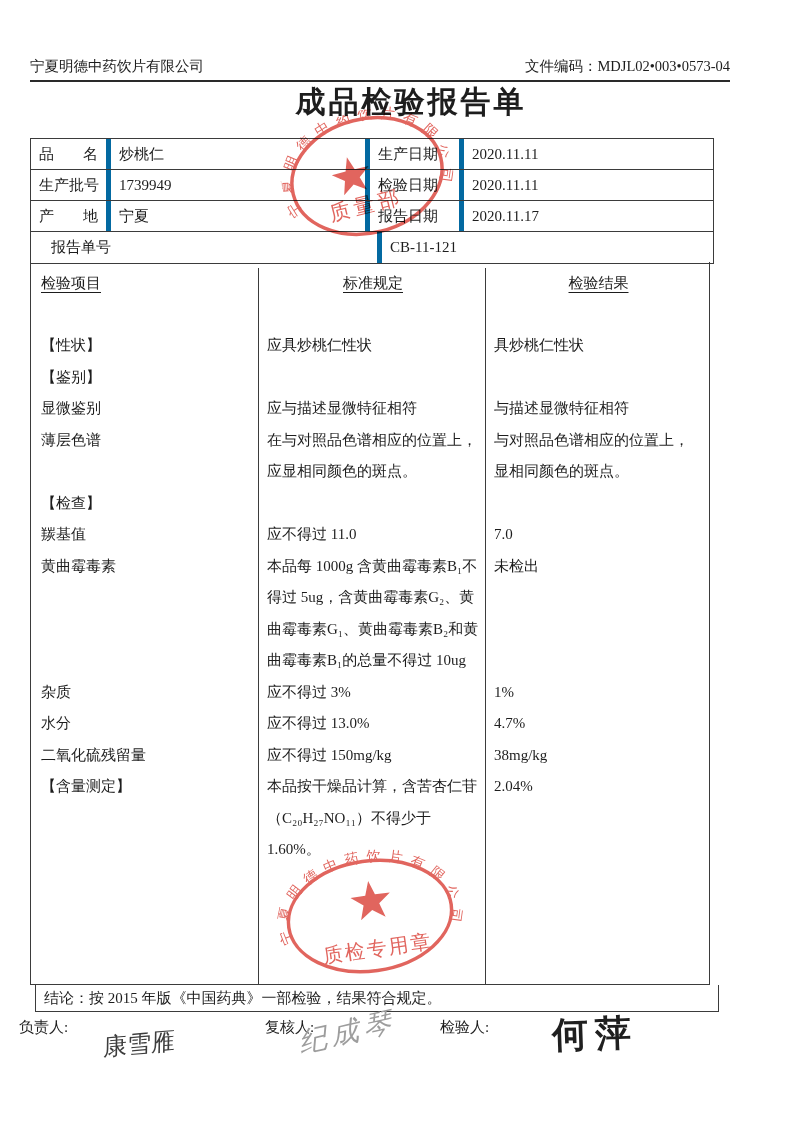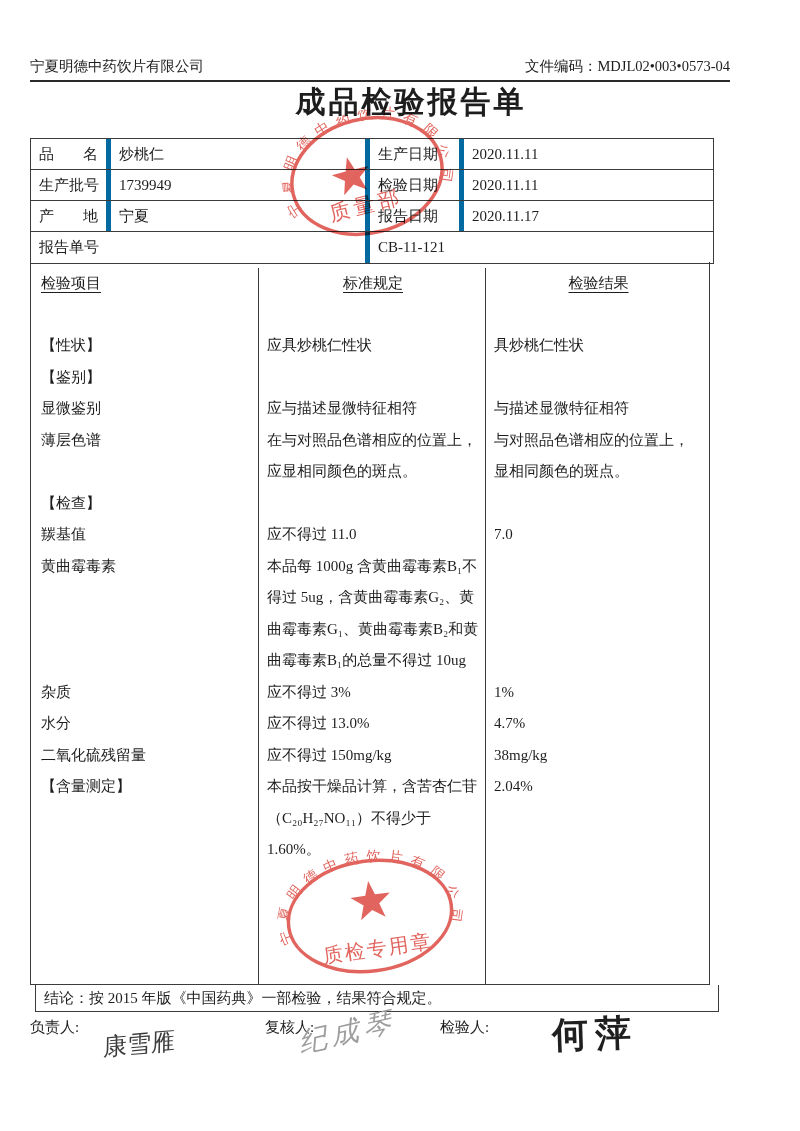--- a/index.html
+++ b/index.html
@@ -11,21 +11,21 @@
   .doc-header{position:absolute;left:30px;top:52px;width:700px;height:24px;
     display:flex;justify-content:space-between;align-items:flex-end;
     border-bottom:2px solid #2a2a2a;padding-bottom:4px;font-size:14.5px;}
   
   .report-title{position:absolute;left:11px;top:82px;width:800px;text-align:center;
     font-family:"Liberation Sans","DejaVu Sans",sans-serif;
     font-size:30px;font-weight:700;letter-spacing:3px;}
   
   .info-table{position:absolute;left:30px;top:138px;width:684px;border:1px solid #3b3b3b;box-sizing:border-box;}
   .info-row{display:flex;height:31px;border-bottom:1px solid #3b3b3b;box-sizing:border-box;}
-  .info-row:last-child{border-bottom:none;}
+  .info-row:last-child{border-bottom:none;margin-left:12px;}
   .info-cell{box-sizing:border-box;border-right:5px solid #0369a1;font-size:15px;
     display:flex;align-items:center;padding:0 8px;white-space:nowrap;overflow:hidden;}
   .info-cell:last-child{border-right:none;}
   .w-lbl1{width:80px;}.w-val1{width:259px;}.w-lbl2{width:94px;}.w-val2{flex:1;}
   .w-span2{width:339px;}
   .jlbl{display:block;width:100%;text-align:justify;text-align-last:justify;}
   
   .inspection-table{position:absolute;left:30px;top:262px;width:680px;height:723px;
     border:1px solid #3b3b3b;border-top:none;box-sizing:border-box;
     display:flex;flex-direction:column;font-size:15px;}
@@ -38,21 +38,21 @@
   .irow.hdr .c1,.irow.hdr .c2,.irow.hdr .c3{height:62px;}
   .irow.hdr .c2,.irow.hdr .c3{text-align:center;}
   .irow.hdr span{text-decoration:underline;text-underline-offset:4px;}
   .irow.spacer{flex:1;}
   
   .conclusion-box{position:absolute;left:35px;top:985px;width:684px;height:27px;
     border:1px solid #3b3b3b;border-top:none;box-sizing:border-box;
     display:flex;align-items:center;padding-left:8px;font-size:15px;}
   
   .sig-label{position:absolute;top:1018px;font-size:15px;}
-  .sig1l{left:30px;}.sig2l{left:265px;}.sig3l{left:440px;}
+  .sig1l{left:19px;}.sig2l{left:265px;}.sig3l{left:440px;}
   .sig{position:absolute;white-space:nowrap;}
   .sig1{left:103px;top:1028px;font-size:24px;color:#3d3d3d;transform:rotate(-5deg) skewX(-6deg);}
   .sig2{left:300px;top:1013px;font-size:28px;color:#9d9d9d;letter-spacing:5px;transform:rotate(-13deg) skewX(-18deg);}
   .sig3{left:552px;top:1010px;font-size:36px;color:#1f1f1f;font-weight:600;letter-spacing:7px;transform:rotate(-2deg);}
   
   .stamp{position:absolute;mix-blend-mode:multiply;opacity:.88;pointer-events:none;}
   .stamp-top{left:282px;top:111px;width:170px;height:130px;transform:rotate(-14deg);}
   .stamp-bottom{left:270px;top:846px;width:200px;height:140px;transform:rotate(-8deg);}
   .stamp text{font-family:"Liberation Serif","DejaVu Serif",serif;}
 </style>
@@ -131,20 +131,21 @@
       <div class="c3"></div>
     </div>
     <div class="irow">
       <div class="c1">羰基值</div>
       <div class="c2">应不得过 11.0</div>
       <div class="c3">7.0</div>
     </div>
     <div class="irow">
       <div class="c1">黄曲霉毒素</div>
       <div class="c2">本品每 1000g 含黄曲霉毒素B₁不得过 5ug，含黄曲霉毒素G₂、黄曲霉毒素G₁、黄曲霉毒素B₂和黄曲霉毒素B₁的总量不得过 10ug</div>
+      <div class="c3">未检出</div>
     </div>
     <div class="irow">
       <div class="c1">杂质</div>
       <div class="c2">应不得过 3%</div>
       <div class="c3">1%</div>
     </div>
     <div class="irow">
       <div class="c1">水分</div>
       <div class="c2">应不得过 13.0%</div>
       <div class="c3">4.7%</div>

